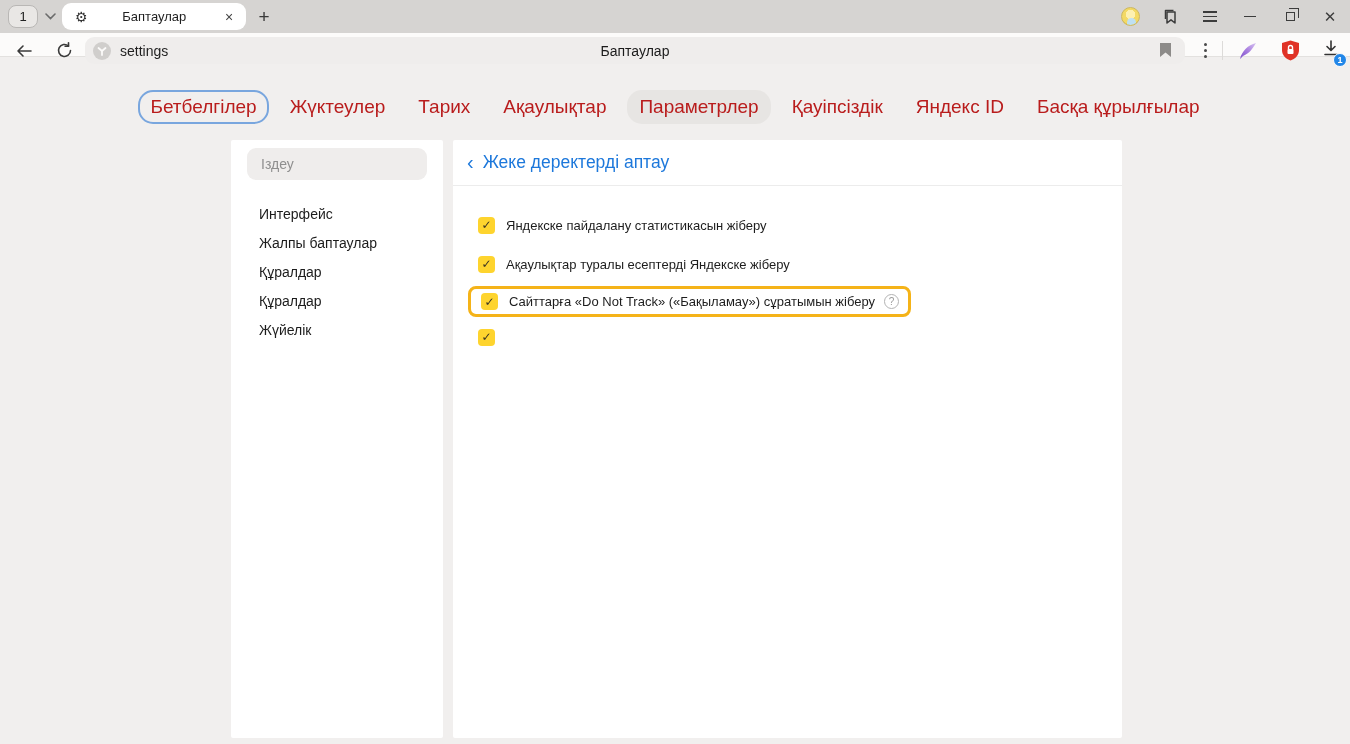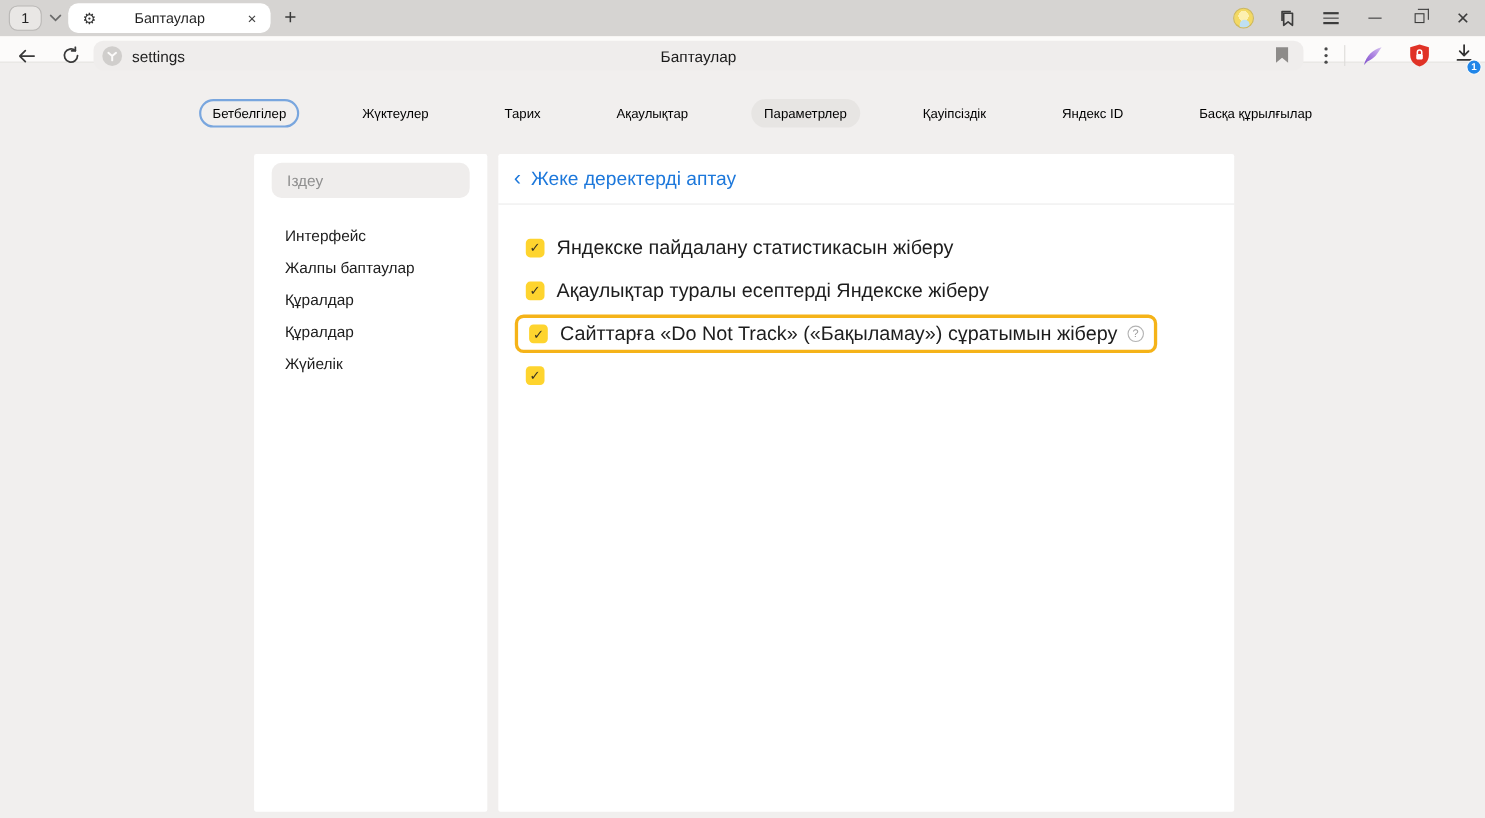--- a/index.html
+++ b/index.html
@@ -64,22 +64,22 @@
   .dl-badge { position:absolute; right:-8px; bottom:-6px; width:14px; height:14px;
     border-radius:50%; background:var(--badge-blue,#2186e8); color:#fff;
     font-size:9px; font-weight:bold; display:flex; align-items:center; justify-content:center;
     border:1.5px solid #fcfbfa; }
 
   
   .content { position:absolute; left:0; top:69px; width:1350px; height:675px;
     background:var(--content-bg,#f1efee); }
   .settings-nav { position:absolute; left:0; top:21px; width:1350px;
     display:flex; justify-content:center; align-items:center; gap:9px; }
-  .nav-item { font-size:12px; color:#000000; padding:6px 12px; border-radius:15px;
-    white-space:nowrap; cursor:pointer;margin-left:36px; }
+  .nav-item { font-size:19px; color:#b91c1c; padding:6px 12px; border-radius:15px;
+    white-space:nowrap; cursor:pointer; }
   .nav-item.focused { border:2px solid var(--focus-ring,#79a6de); padding:4px 10px; }
   .nav-item.active { background:#e7e5e3;text-align:center; }
 
   .panel { position:absolute; top:71px; height:598px; background:#fff; border-radius:2px; }
   .sidebar { left:231px; width:212px; }
   .search-input { margin:8px 16px 0 16px; width:180px; height:32px;
     background:#efedec; border:none; border-radius:9px; padding:0 14px;
     font-size:14px; color:#1f1f1f; font-family:inherit; outline:none; }
   .search-input::placeholder { color:#8f8f8f; }
   .side-list { margin-top:19px; }
@@ -95,21 +95,21 @@
 
   .cb-list { display:flex; flex-direction:column; padding-top:25px; }
   .cb-row { display:flex; align-items:center; height:28px; padding-left:25px; }
   .cb-row.highlight { height:auto; width:max-content; margin:-2px 0 -2px 15px;
     border:3px solid var(--highlight-border,#f5b318); border-radius:8px;
     padding:4px 9px 4px 10px; }
   .checkbox { width:17px; height:17px; border-radius:4px;
     background:var(--checkbox-yellow,#fed42e); display:flex; align-items:center;
     justify-content:center; flex:0 0 17px; cursor:pointer; }
   .checkbox span { font-size:12px; font-weight:bold; color:#3a3322; line-height:1; }
-  .cb-label { margin-left:11px; font-size:18px; color:#1d1d1d; white-space:nowrap; }
+  .cb-label { margin-left:11px; font-size:13px; color:#1d1d1d; white-space:nowrap; }
   .help-icon { margin-left:9px; width:15px; height:15px; border-radius:50%;
     border:1px solid #b3b3b3; color:#9a9a9a; font-size:10px;
     display:flex; align-items:center; justify-content:center; cursor:pointer; }
 </style>
 </head>
 <body>
 
 <div class="tabbar">
   <div class="tab-counter">1</div>
   <div class="tab-chevron">

